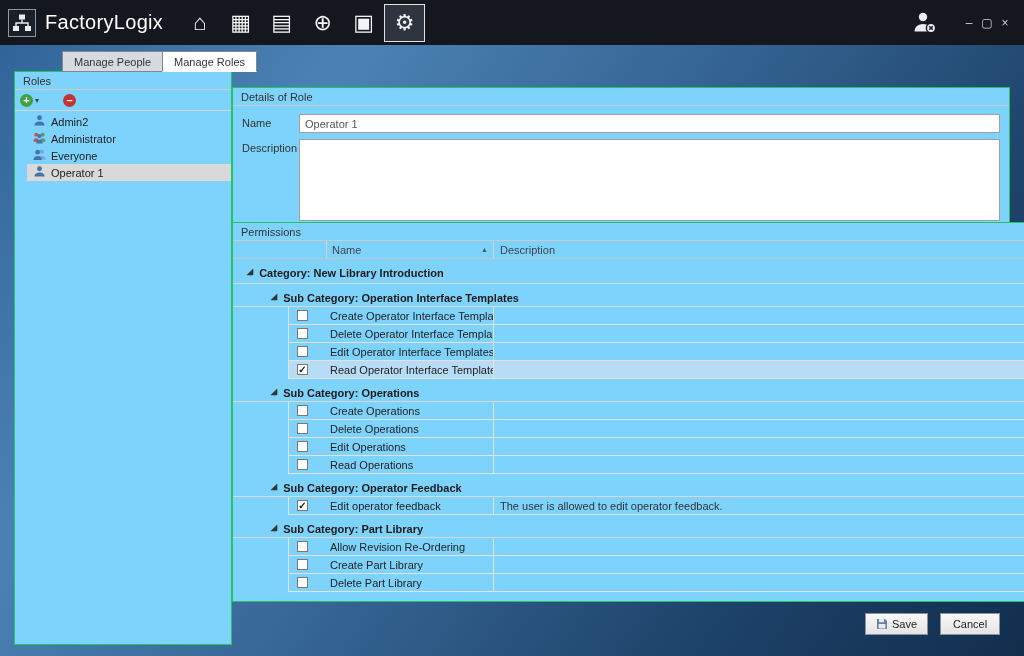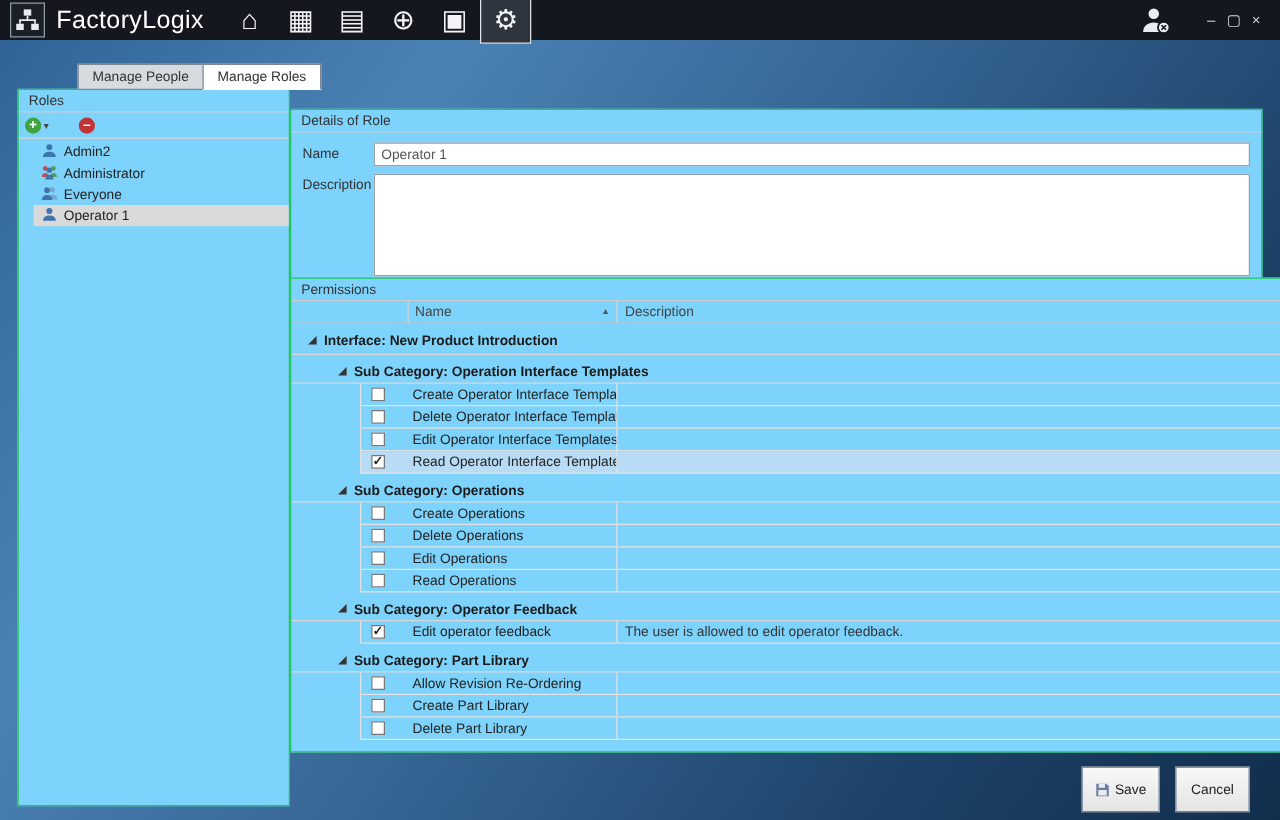--- a/index.html
+++ b/index.html
@@ -9,21 +9,21 @@
     font-family:"Liberation Sans", sans-serif; font-size:11px;
     background:#122e4d;
   }
   .window-bg {
     position:absolute; inset:0;
     background:linear-gradient(125deg,#2f6294 0%,#4b82b4 26%,#366695 50%,#1d4268 78%,#122e4d 100%);
   }
 
   
   .titlebar {
-    position:absolute; top:0; left:0; right:0; height:32px;
+    position:absolute; top:0; left:0; right:0; height:45px;
     background:#14171d; display:flex; align-items:center; color:#fff;
   }
   .logo-box {
     width:28px; height:28px; margin-left:8px; border:1px solid #8e99a8;
     background:#1b2027; display:flex; align-items:center; justify-content:center;
   }
   .app-title { font-size:20px; color:#ffffff; margin-left:9px; letter-spacing:.3px; white-space:nowrap; }
   .nav { display:flex; align-items:center; margin-left:16px; height:44px; }
   .nav-item {
     width:41px; height:38px; display:flex; align-items:center; justify-content:center;
@@ -99,21 +99,21 @@
 
   
   .vscroll { position:absolute; right:1px; top:37px; bottom:1px; width:13px; background:#f0f0f0;
     border-left:1px solid #dcdcdc; }
   .scroll-arrow { height:13px; display:flex; align-items:center; justify-content:center; font-size:7px; color:#555; cursor:default; }
   .scroll-arrow.down { position:absolute; bottom:0; left:0; right:0; }
   .scroll-thumb { position:absolute; top:14px; left:1px; right:1px; height:120px; background:#cdcdcd;
     border:1px solid #b3b3b3; cursor:default; }
 
   
-  .btn { position:absolute; top:613px; height:37px; display:flex; align-items:center; justify-content:center;
+  .btn { position:absolute; top:613px; height:22px; display:flex; align-items:center; justify-content:center;
     gap:4px; background:linear-gradient(#f9f9f9,#e4e4e4); border:1px solid #8a929a; color:#222; cursor:default; }
   .btn-save { left:865px; width:63px; }
   .btn-cancel { left:940px; width:60px; }
 </style>
 </head>
 <body>
 
 <div class="window-bg"></div>
 
 <div class="titlebar">
@@ -221,21 +221,21 @@
       <span>Name</span>
       <span class="sort-arrow">▲</span>
     </div>
     <div class="hcell-desc">
       <span>Description</span>
     </div>
   </div>
   <div class="table-body">
       <div class="row-cat">
         <span class="expander">◢</span>
-        <span>Interface: New Product Introduction</span>
+        <span>Category: New Library Introduction</span>
       </div>
       <div class="row-sub">
         <span class="expander">◢</span>
         <span>Sub Category: Operation Interface Templates</span>
       </div>
       <div class="row-perm">
         <div class="spacer"></div>
         <div class="content">
           <div class="cbcell">
             <span class="cb"></span>

